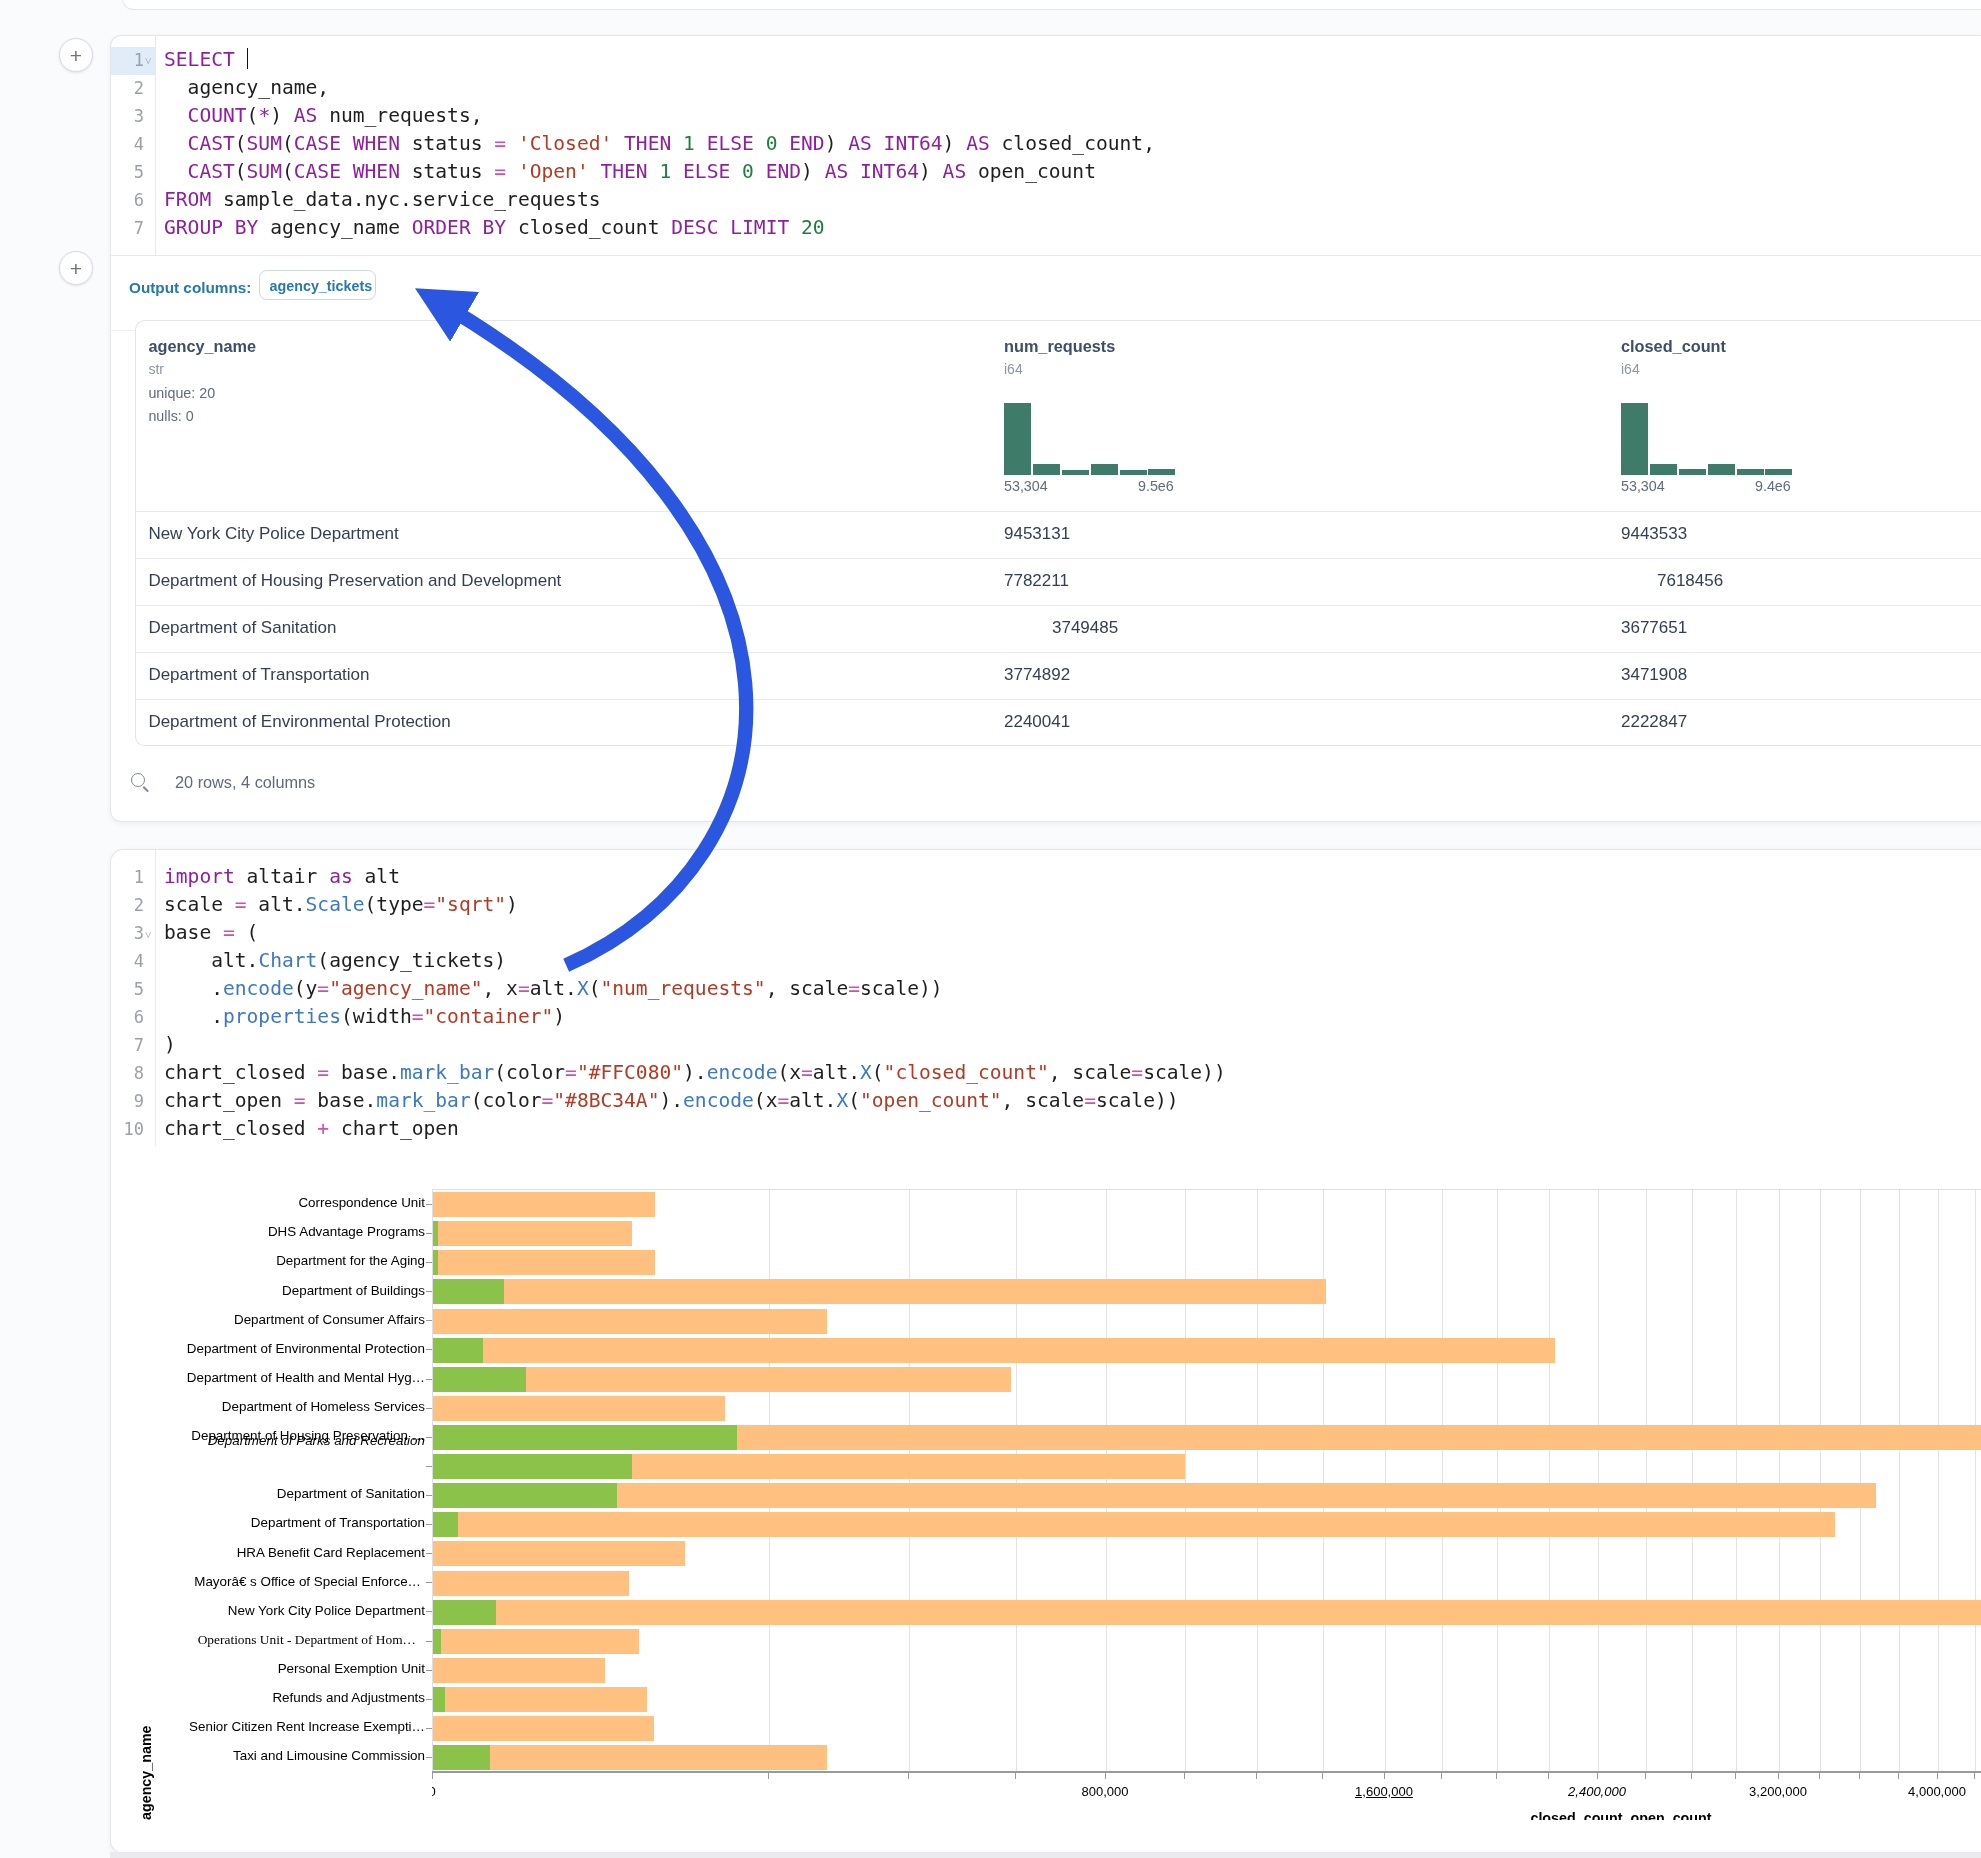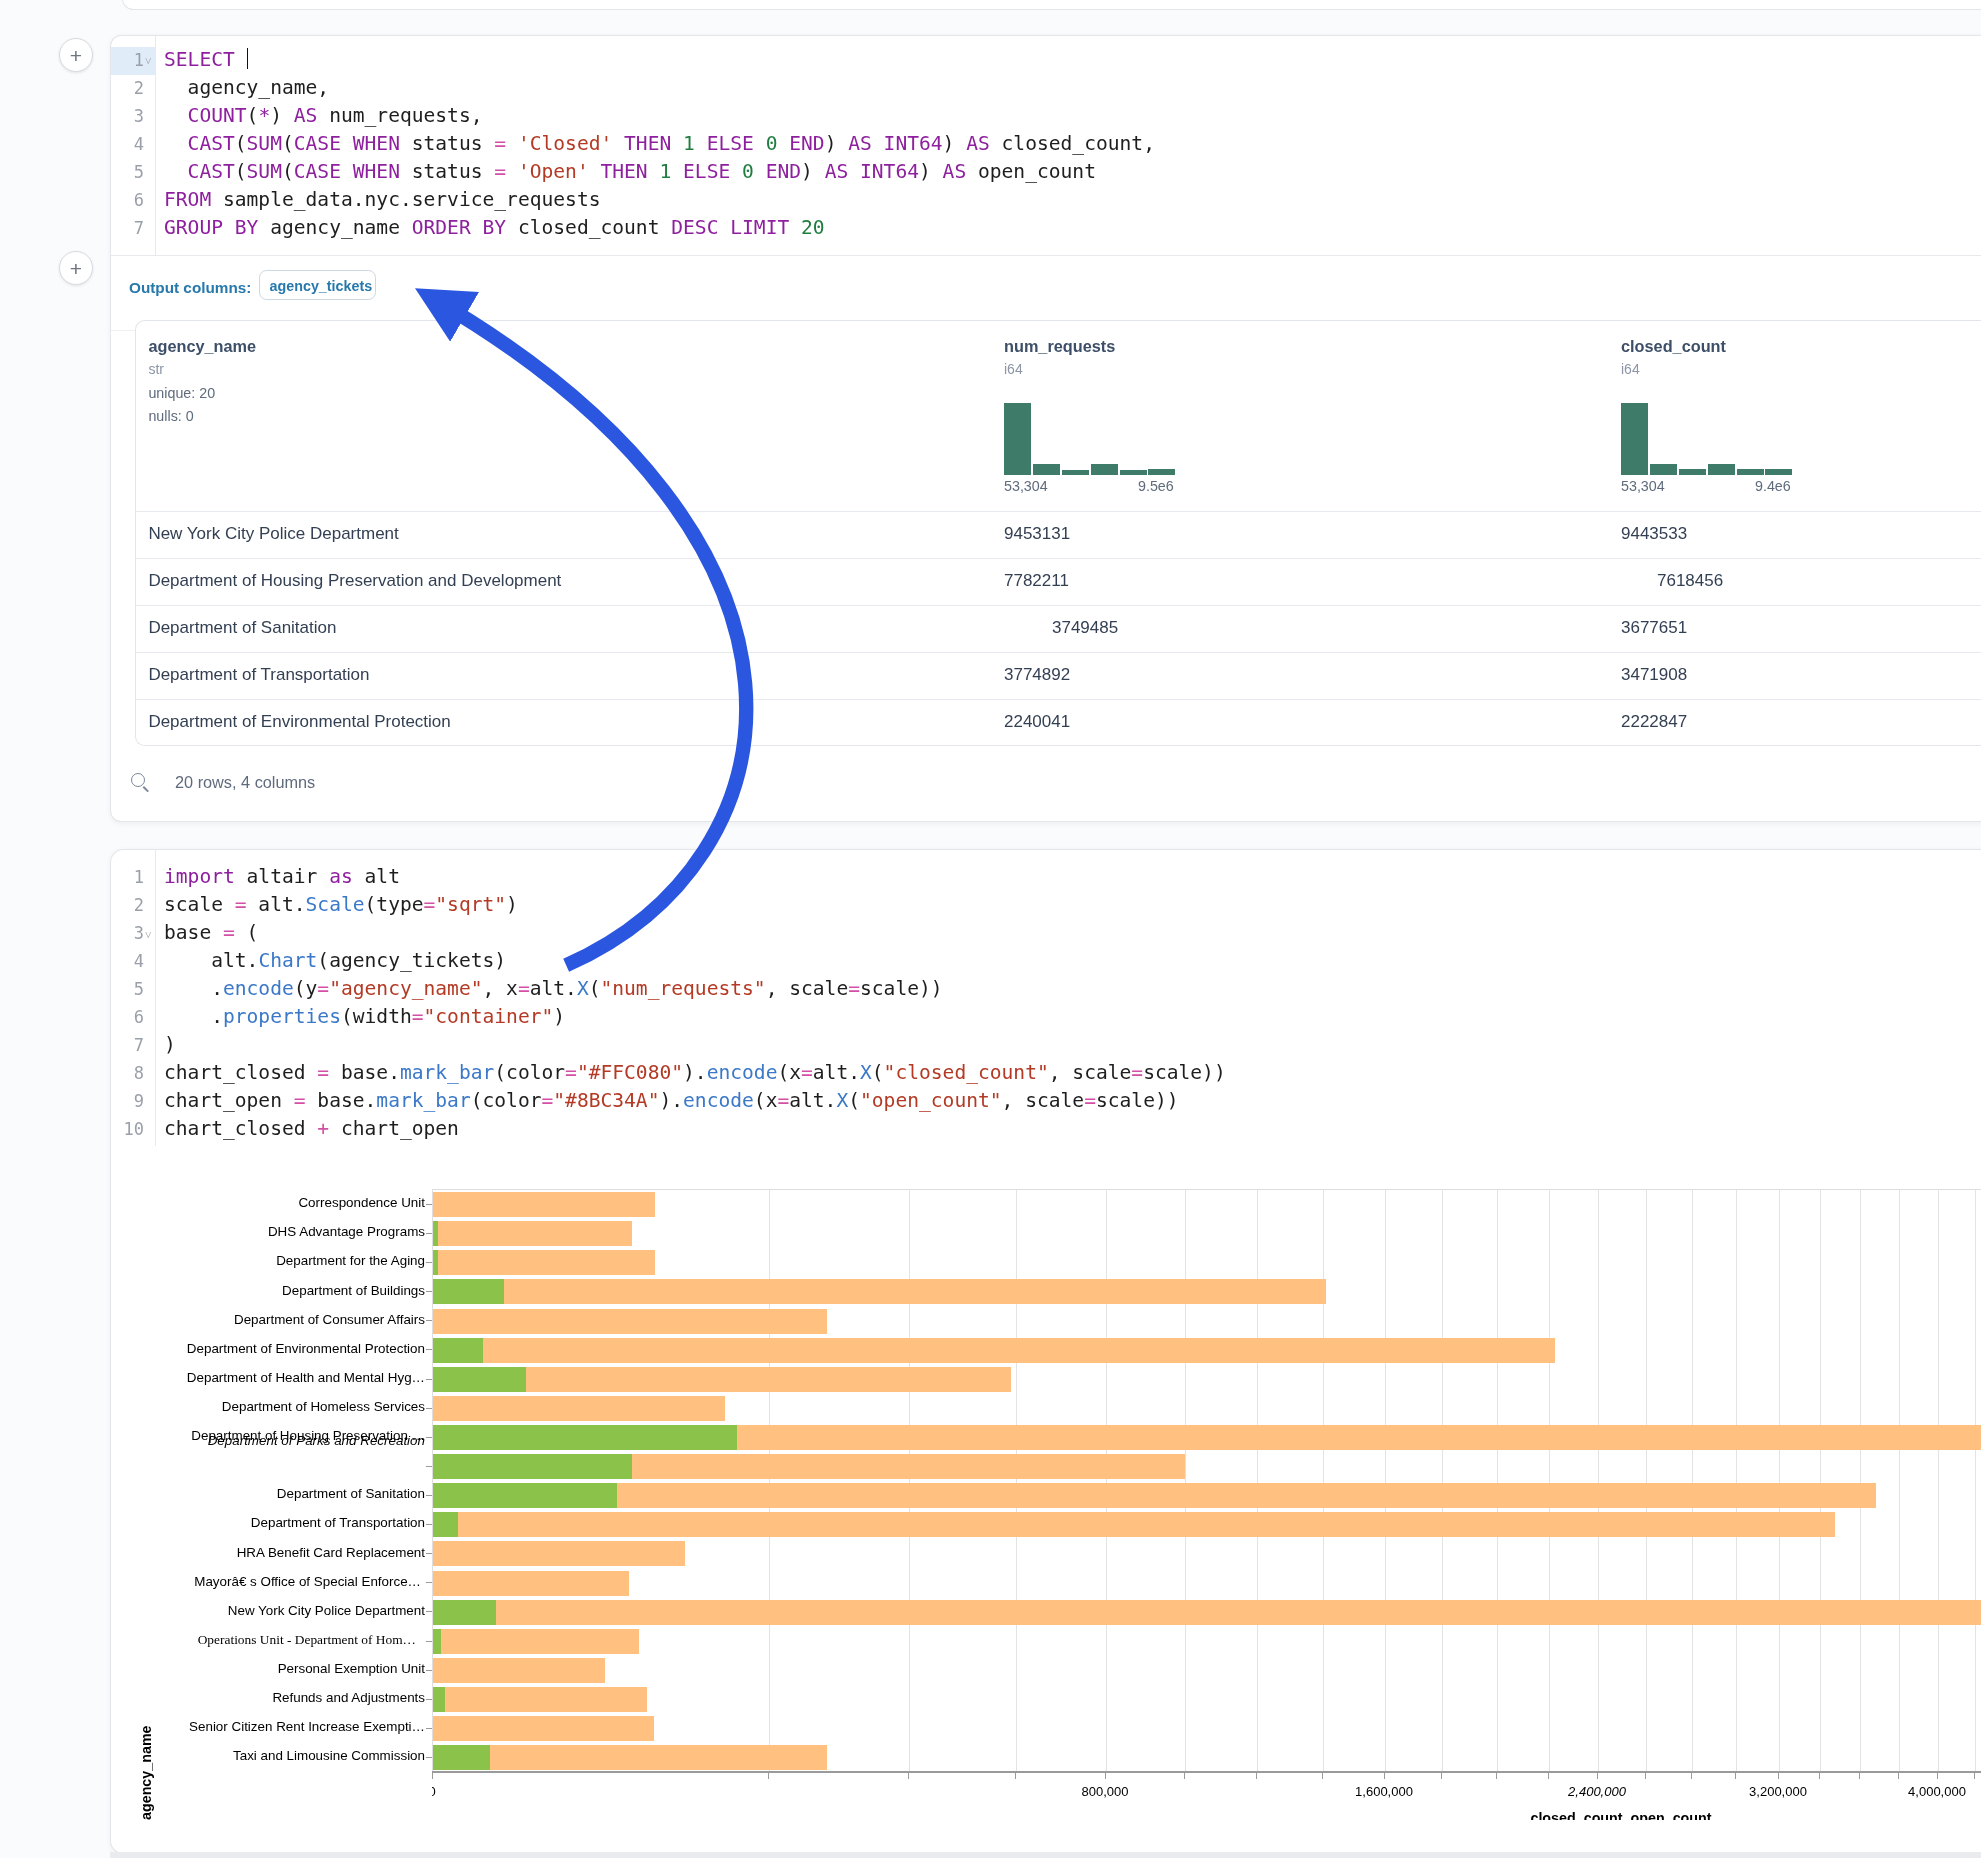--- a/index.html
+++ b/index.html
@@ -307,21 +307,21 @@
           <div class="tickmark" style="left: 1259px;"></div>
           <div class="tickmark" style="left: 1303px;"></div>
           <div class="tickmark" style="left: 1346px;"></div>
           <div class="tickmark" style="left: 1387px;"></div>
           <div class="tickmark" style="left: 1427px;"></div>
           <div class="tickmark" style="left: 1466px;"></div>
           <div class="tickmark" style="left: 1505px;"></div>
           <div class="tickmark" style="left: 1542px;"></div>
           <div class="xlab" style="left: 0px;">0</div>
           <div class="xlab" style="left: 673px;">800,000</div>
-          <div class="xlab" style="left: 952px;">1,600,000</div>
+          <div class="xlab" style="left: 952px; text-decoration: underline;">1,600,000</div>
           <div class="xlab" style="left: 1165px; font-style: italic;">2,400,000</div>
           <div class="xlab" style="left: 1346px;">3,200,000</div>
           <div class="xlab" style="left: 1505px;">4,000,000</div>
         </div>
       <div class="xtitle" style="left:1189px;">closed_count, open_count</div>
     </div>
   </div>
 </section>
 
 <div class="bottom-shadow"></div>

